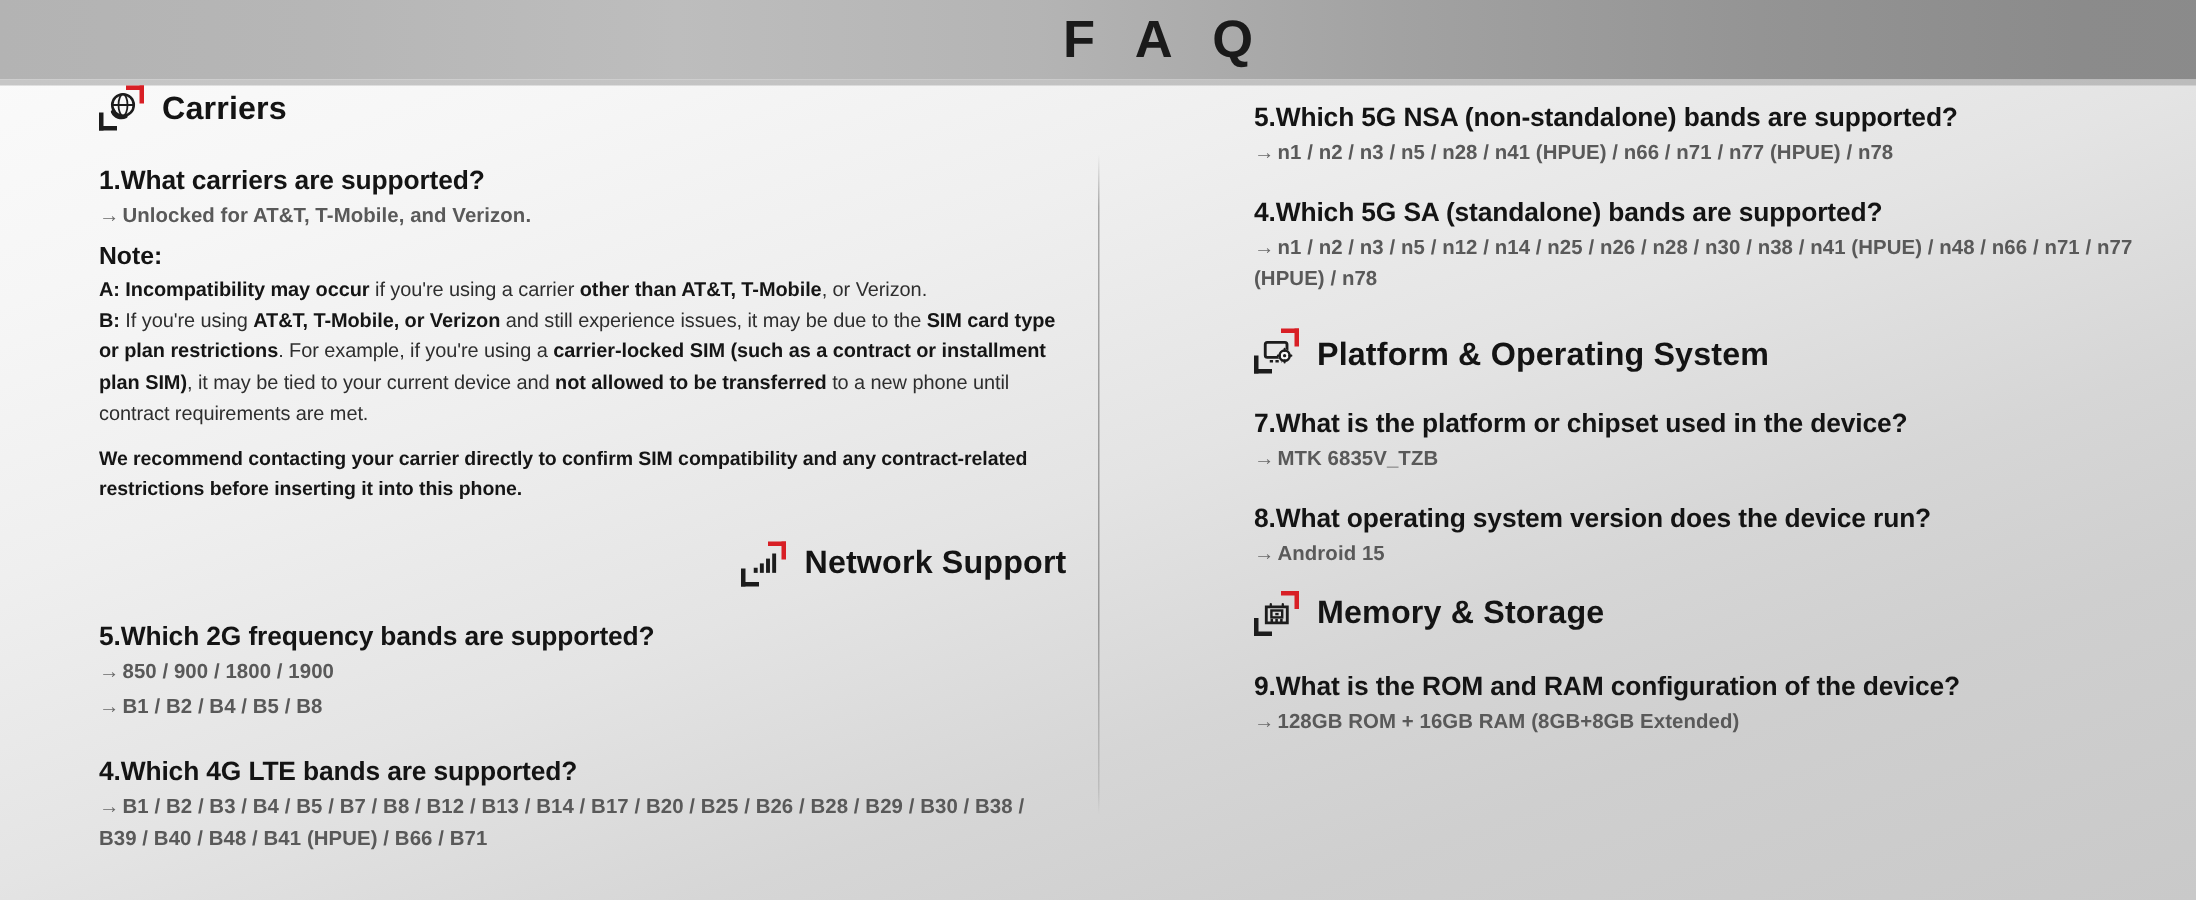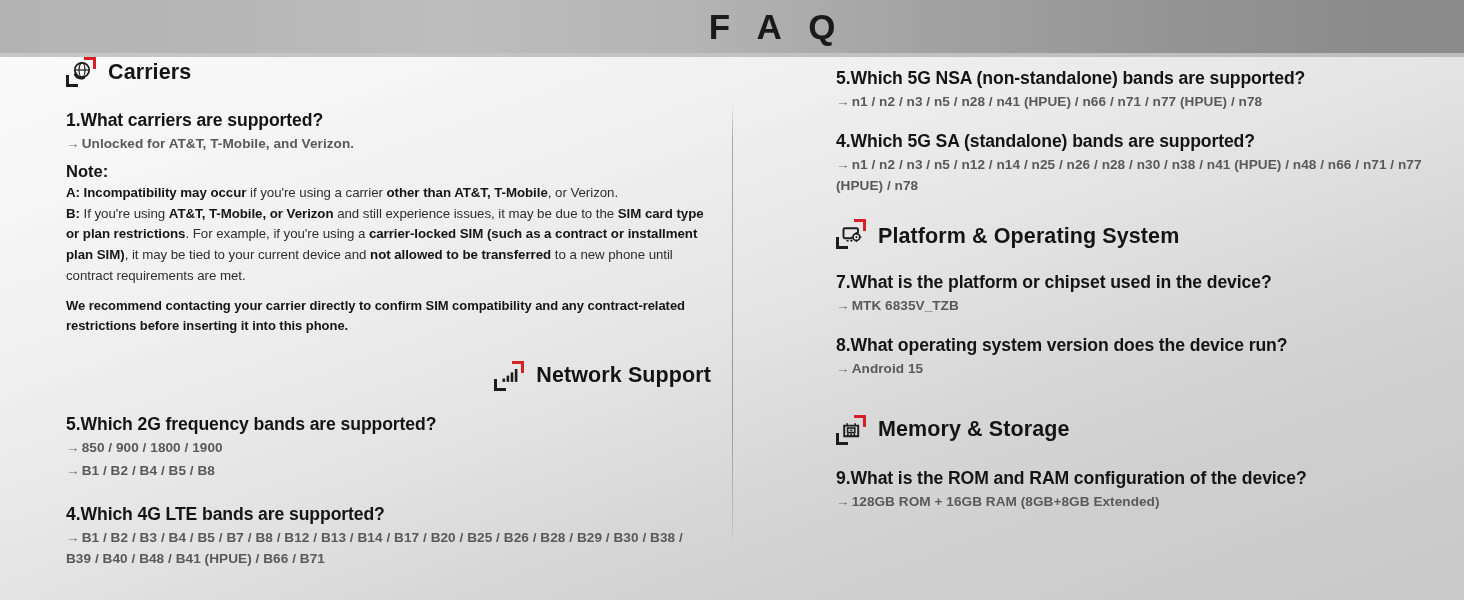--- a/index.html
+++ b/index.html
@@ -292,21 +292,21 @@
       <div class="q sp-sec-q">7.What is the platform or chipset used in the device?</div>
       <div class="a sp-a">
         <span class="arrow">→</span><span>MTK 6835V_TZB</span>
       </div>
 
       <div class="q sp-q2">8.What operating system version does the device run?</div>
       <div class="a sp-a">
         <span class="arrow">→</span><span>Android 15</span>
       </div>
 
-      <div class="section-head" style="margin-top:36px;align-items:center;">
+      <div class="section-head" style="margin-top:15px;align-items:center;">
         <div class="sec-icon">
           <svg width="30" height="30" viewBox="0 0 30 30">
             <path d="M8.2 10.6 h14 v10.6 h-14 z" fill="none" stroke="#1c1c1c" stroke-width="1.9"></path>
             <rect x="11.6" y="13.0" width="7.2" height="4.6" fill="none" stroke="#1c1c1c" stroke-width="1.6"></rect>
             <rect x="14.2" y="14.6" width="2.2" height="1.6" fill="#1c1c1c"></rect>
             <g fill="#1c1c1c">
               <rect x="11.0" y="18.6" width="1.7" height="2.6"></rect>
               <rect x="14.2" y="18.6" width="1.7" height="2.6"></rect>
               <rect x="17.4" y="18.6" width="1.7" height="2.6"></rect>
             </g>

